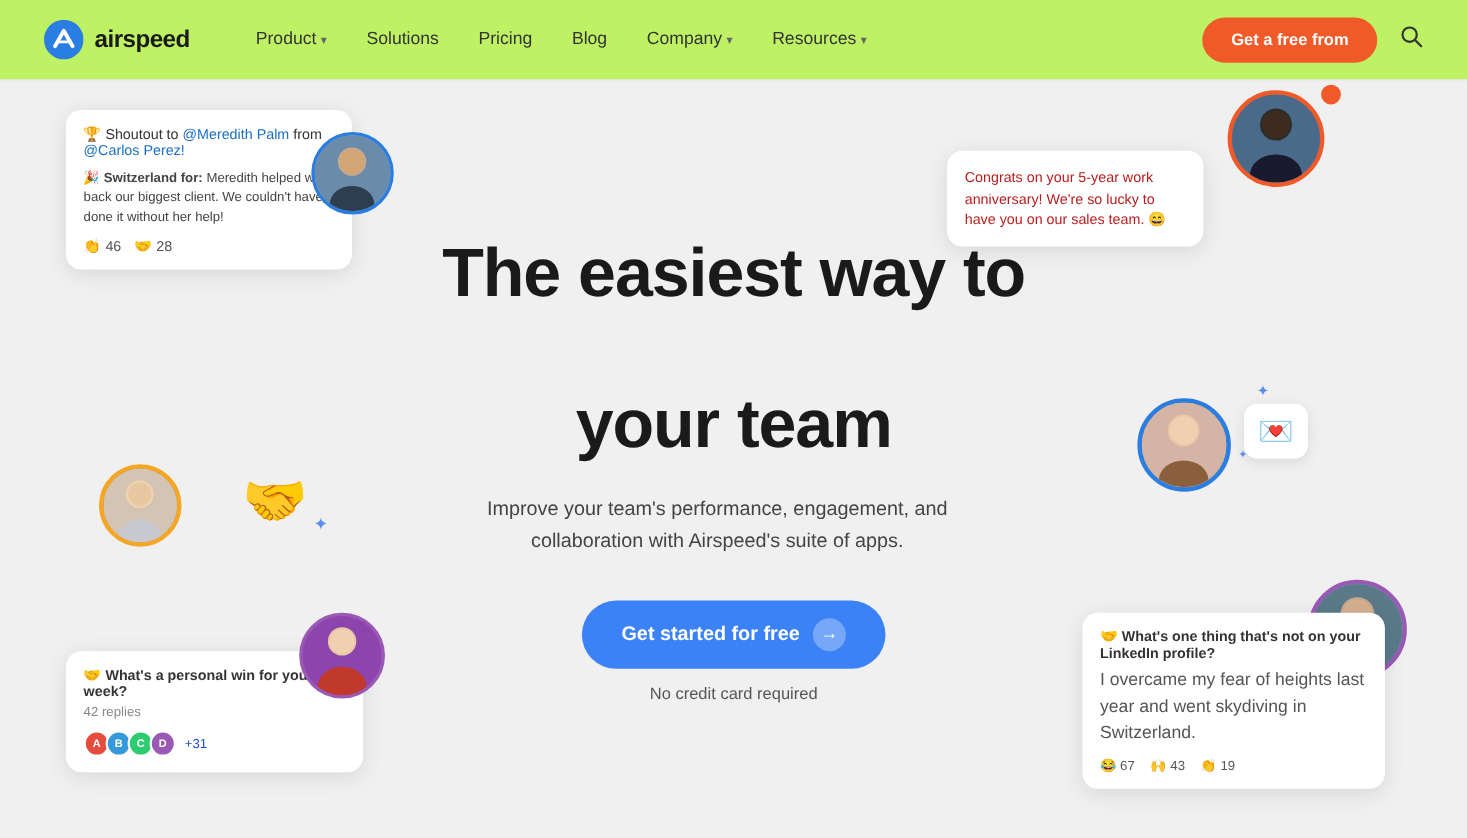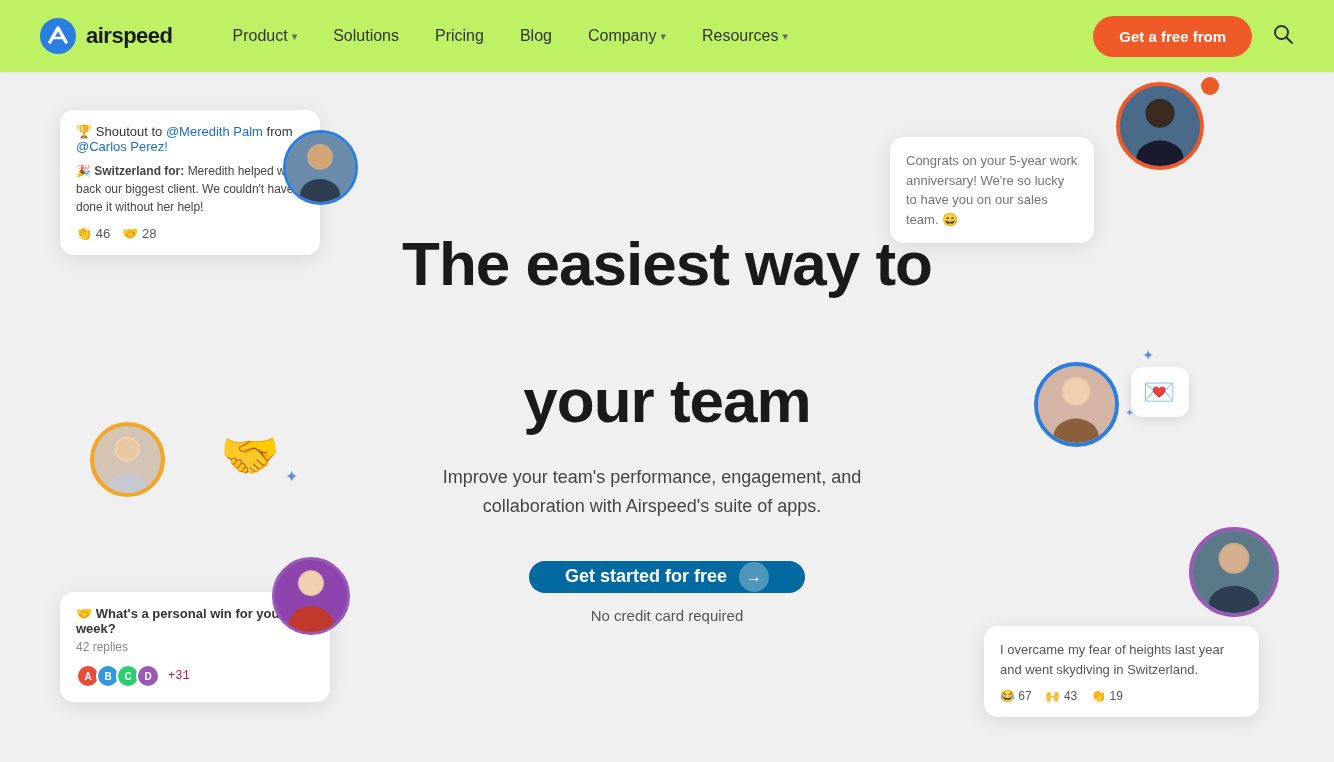--- a/index.html
+++ b/index.html
@@ -98,24 +98,24 @@
     }
     .hero-subtitle {
       font-size: 18px;
       color: #444;
       text-align: center;
       max-width: 500px;
       line-height: 1.6;
       margin-bottom: 40px;
     }
     .btn-started {
-      background: #0369a1;
+      background: #3b82f6;
       color: #fff;
       border: none;
-      padding: 1px 36px;
+      padding: 16px 36px;
       border-radius: 40px;
       font-size: 18px;
       font-weight: 700;
       cursor: pointer;
       display: flex;
       align-items: center;
       gap: 12px;
       margin-bottom: 14px;
       justify-content: center;
     }
@@ -280,21 +280,21 @@
       <svg width="22" height="22" viewBox="0 0 22 22" fill="none">
         <circle cx="9.5" cy="9.5" r="6.5" stroke="#333" stroke-width="2"></circle>
         <line x1="14.5" y1="14.5" x2="20" y2="20" stroke="#333" stroke-width="2" stroke-linecap="round"></line>
       </svg>
     </span>
   </div>
 </nav>
 
 <section class="hero">
 
-  <div class="float-card card-shoutout" style="position:absolute; left:60px; top:38px; z-index:2;">
+  <div class="float-card card-shoutout" style="position:absolute; left:60px; top:28px; z-index:2;">
     <div class="shoutout-header">
       <span>🏆 Shoutout to</span>
       <span class="mention-blue">@Meredith Palm</span>
       <span>from</span>
       <span class="mention-blue">@Carlos Perez!</span>
     </div>
     <div class="shoutout-body">
       <strong>🎉 Switzerland for:</strong>
       <span>Meredith helped win back our biggest client. We couldn't have done it without her help!</span>
     </div>
@@ -306,21 +306,21 @@
     <div style="position:absolute; right:-38px; top:20px; width:75px; height:75px; border-radius:50%; border:3px solid #2a7de1; overflow:hidden; background:#8aabcc;">
       <svg viewBox="0 0 75 75" class="svg-avatar">
         <rect width="75" height="75" fill="#6a8caa"></rect>
         <circle cx="37" cy="26" r="14" fill="#c8a98a"></circle>
         <ellipse cx="37" cy="68" rx="22" ry="18" fill="#2c3e50"></ellipse>
         <circle cx="37" cy="26" r="12" fill="#d4a574"></circle>
       </svg>
     </div>
   </div>
 
-  <div style="position:absolute; right:240px; top:65px; background:#fff; border-radius:14px; box-shadow:0 4px 20px rgba(0,0,0,0.1); padding:14px 16px; width:204px; font-size:13px; color:#737373; line-height:1.5; z-index:2;">
+  <div style="position:absolute; right:240px; top:65px; background:#fff; border-radius:14px; box-shadow:0 4px 20px rgba(0,0,0,0.1); padding:14px 16px; width:233px; font-size:13px; color:#b91c1c; line-height:1.5; z-index:2;">
     <span>Congrats on your 5-year work anniversary! We're so lucky to have you on our sales team. 😄</span>
   </div>
 
   <div style="position:absolute; right:130px; top:10px; width:88px; height:88px; border-radius:50%; border:4px solid #f05a28; overflow:hidden; background:#5a7a9a; z-index:3;">
     <svg viewBox="0 0 88 88" class="svg-avatar">
       <rect width="88" height="88" fill="#4a6a8a"></rect>
       <circle cx="44" cy="30" r="16" fill="#2d2d2d"></circle>
       <ellipse cx="44" cy="80" rx="26" ry="20" fill="#1a1a2e"></ellipse>
       <circle cx="44" cy="30" r="14" fill="#3d2b1f"></circle>
     </svg>
@@ -356,21 +356,21 @@
   <div style="position:absolute; right:200px; top:335px; font-size:10px; color:#5b8def; z-index:2;">✦</div>
 
   <div class="float-card card-win" style="position:absolute; left:60px; bottom:60px; width:270px; z-index:2;">
     <div class="win-title">🤝 What's a personal win for you this week?</div>
     <div class="win-replies" style="font-size:12px; color:#888; margin-bottom:10px;">42 replies</div>
     <div class="win-avatars" style="display:flex; align-items:center;">
       <div class="win-avatar-small" style="background:#e74c3c; margin-left:0;">A</div>
       <div class="win-avatar-small" style="background:#3498db; margin-left:-6px;">B</div>
       <div class="win-avatar-small" style="background:#2ecc71; margin-left:-6px;">C</div>
       <div class="win-avatar-small" style="background:#9b59b6; margin-left:-6px;">D</div>
-      <span class="win-count" style="font-size:12px; color:#be185d; margin-left:6px;font-family:Liberation Mono, monospace;">+31</span>
+      <span class="win-count" style="font-size:12px; color:#1d4ed8; margin-left:6px;">+31</span>
     </div>
 
     <div style="position:absolute; right:-20px; top:-35px; width:78px; height:78px; border-radius:50%; border:3px solid #9b59b6; overflow:hidden; background:#9b59b6; z-index:3;">
       <svg viewBox="0 0 78 78" class="svg-avatar">
         <rect width="78" height="78" fill="#8e44ad"></rect>
         <circle cx="39" cy="25" r="14" fill="#e8c8a8"></circle>
         <ellipse cx="39" cy="70" rx="24" ry="20" fill="#c0392b"></ellipse>
         <circle cx="39" cy="25" r="12" fill="#f0d0b0"></circle>
       </svg>
     </div>
@@ -379,21 +379,22 @@
   <div style="position:absolute; right:55px; bottom:145px; width:90px; height:90px; border-radius:50%; border:4px solid #9b59b6; overflow:hidden; background:#7a9aaa; z-index:2;">
     <svg viewBox="0 0 90 90" class="svg-avatar">
       <rect width="90" height="90" fill="#5a7a8a"></rect>
       <circle cx="45" cy="30" r="17" fill="#c8a888"></circle>
       <ellipse cx="45" cy="82" rx="28" ry="22" fill="#2c3e50"></ellipse>
       <circle cx="45" cy="30" r="15" fill="#d4b090"></circle>
     </svg>
   </div>
 
   <div class="float-card card-profile-q" style="position:absolute; right:75px; bottom:45px; width:275px; z-index:2;">
-    <div class="q-answer" style="font-size:13px; color:#555; line-height:1.5; margin-bottom:10px;">I overcame my fear of heights last year and went skydiving in Switzerland.</div>
+    <div class="q-title" style="font-size:13px; font-weight:700; color:#333; margin-bottom:6px;">🤝 What's one thing that's not on your LinkedIn profile?</div>
+    <div class="q-answer" style="font-size:16px; color:#555; line-height:1.5; margin-bottom:10px;">I overcame my fear of heights last year and went skydiving in Switzerland.</div>
     <div class="q-reactions" style="display:flex; gap:14px; font-size:12px; color:#555;">
       <span>😂 67</span>
       <span>🙌 43</span>
       <span>👏 19</span>
     </div>
   </div>
 
   <div style="text-align:center; position:relative; z-index:1; margin-top:20px;">
     <h1 class="hero-title">
       <span>The easiest way to</span><br>

